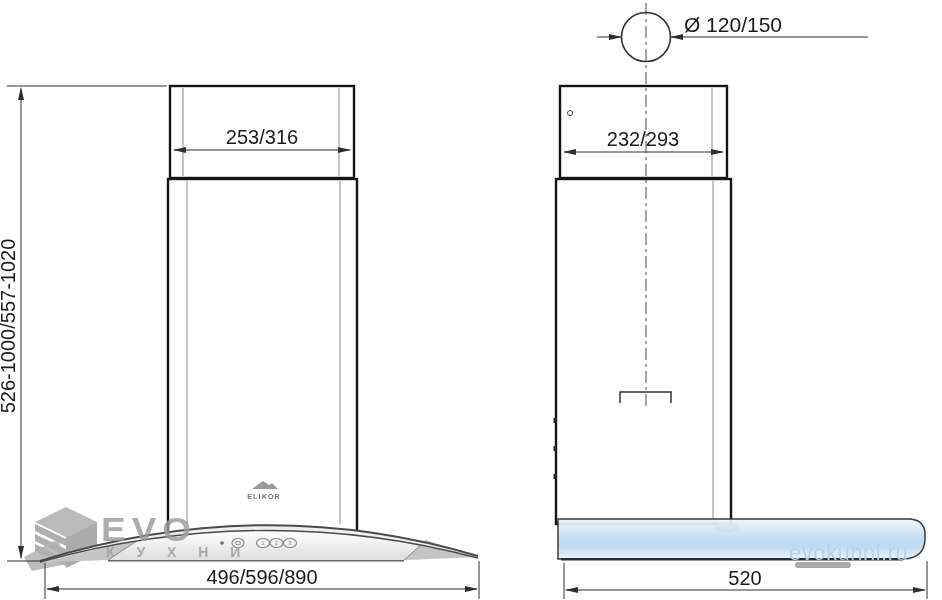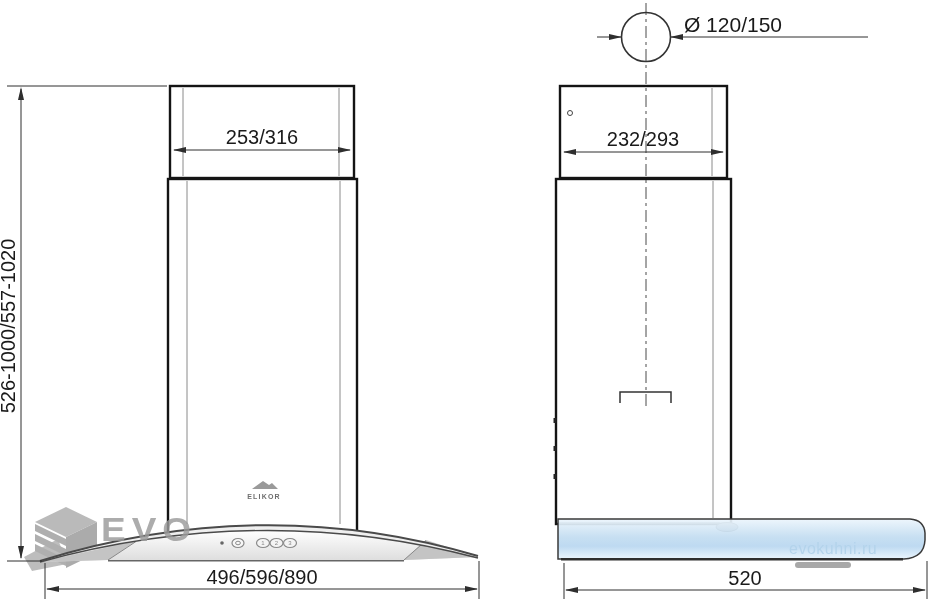--- a/index.html
+++ b/index.html
@@ -18,21 +18,21 @@
   
   .chimA{stop-color:#d7d7d7}.chimB{stop-color:#efefef}.chimC{stop-color:#bdbdbd}
   .bodyA{stop-color:#ffffff}.bodyB{stop-color:#f2f2f2}.bodyC{stop-color:var(--metal_dark,#b2b2b2)}
   .panA{stop-color:#ffffff}.panB{stop-color:#dcdcdc}
   .glA{stop-color:#ecf5fc}.glB{stop-color:var(--glass_blue,#c3ddf1)}.glC{stop-color:#b9d7f0}.glD{stop-color:#e8f4fd}
   
   .wm{position:absolute;color:var(--watermark_gray,#9b9b9b);opacity:.82;user-select:none;}
   #wm-name{left:101px;top:511px;font-size:37px;font-weight:700;letter-spacing:6px;
            transform:scaleY(.92);transform-origin:top left;}
   #wm-sub{left:106px;top:544px;font-size:14px;font-weight:700;letter-spacing:9px;}
-  #wm-site{left:789px;top:540px;font-size:16px;font-weight:400;letter-spacing:.5px;
+  #wm-site{left:789px;top:540px;font-size:22px;font-weight:400;letter-spacing:.5px;
            color:var(--watermark_blue,#b3d3eb);opacity:.95;}
 </style>
 </head>
 <body>
 
 <div id="stage">
 <svg width="942" height="600" viewBox="0 0 942 600">
   <defs>
     <linearGradient id="chimGrad" x1="0" y1="0" x2="0" y2="1">
       <stop class="chimA" offset="0"></stop>
@@ -167,14 +167,15 @@
     <line x1="564" y1="563" x2="564" y2="599" class="dimline"></line>
     <line x1="927" y1="561" x2="927" y2="599" class="dimline"></line>
     <line x1="566" y1="590" x2="925" y2="590" class="dimline"></line>
     <polygon class="arrow" points="565,590 578,587 578,593"></polygon>
     <polygon class="arrow" points="926,590 913,587 913,593"></polygon>
     <text class="dim" x="745" y="585" text-anchor="middle">520</text>
   </g>
 </svg>
 
 <div class="wm" id="wm-name">EVO</div>
+<div class="wm" id="wm-sub">К У Х Н И</div>
 <div class="wm" id="wm-site">evokuhni.ru</div>
 </div>
 
 </body></html>

